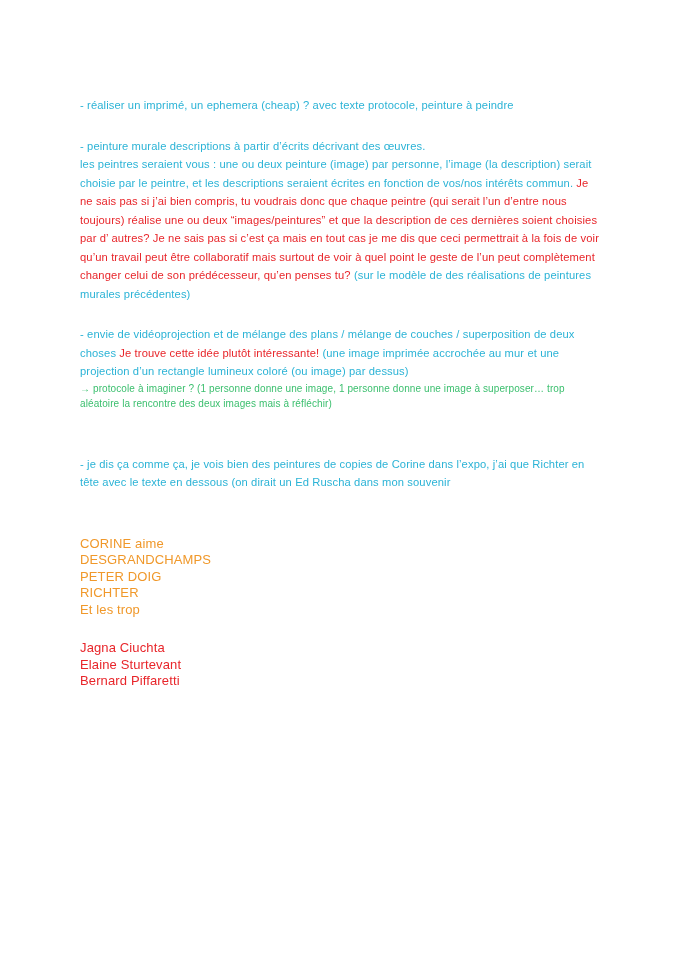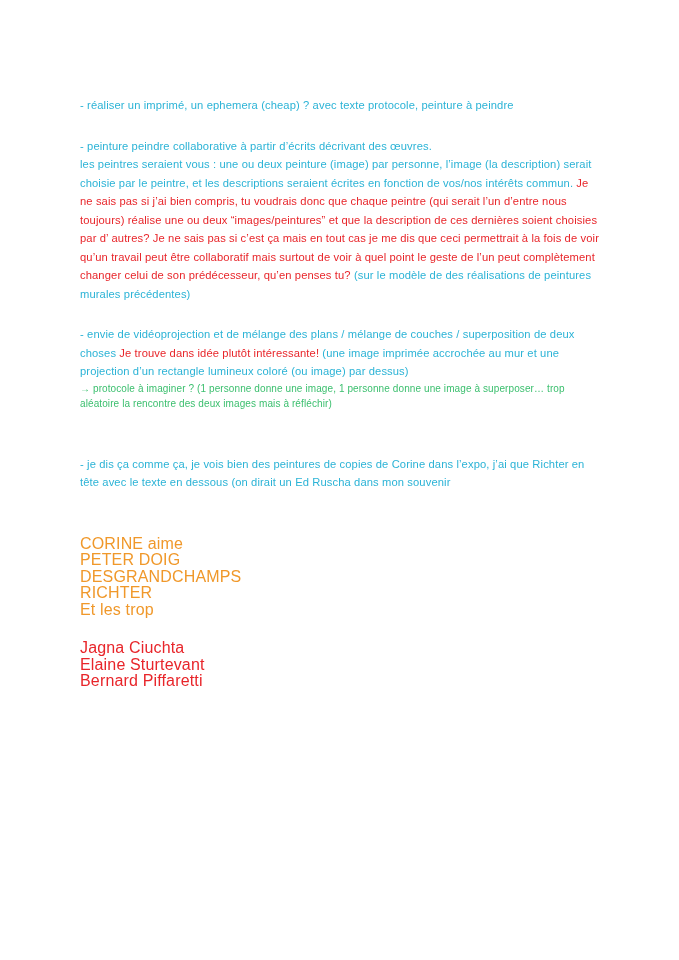--- a/index.html
+++ b/index.html
@@ -41,58 +41,58 @@
   .green { color: #3bbf6e; }
 
   .small {
     font-size: 10px;
     line-height: 15px;
   }
   .names .para {
     line-height: 16.5px;
   }
   .list-line {
-    font-size: 16px;
+    font-size: 13px;
     line-height: 17.5px;
   }
   span.inline { display: inline; }
 </style>
 </head>
 <body>
 
 <div class="page">
   <div class="doc-body">
 
     <p class="para cyan">- réaliser un imprimé, un ephemera (cheap) ? avec texte protocole, peinture à peindre</p>
 
     <div class="spacer-md"></div>
 
     <p class="para">
-      <span class="inline cyan">- peinture peindre collaborative à partir d’écrits décrivant des œuvres.</span><br>
+      <span class="inline cyan">- peinture murale descriptions à partir d’écrits décrivant des œuvres.</span><br>
       <span class="inline cyan">les peintres seraient vous : une ou deux peinture (image) par personne, l’image (la description) serait choisie par le peintre, et les descriptions seraient écrites en fonction de vos/nos intérêts commun. </span><span class="inline red">Je ne sais pas si j’ai bien compris, tu voudrais donc que chaque peintre (qui serait l’un d’entre nous toujours) réalise une ou deux “images/peintures” et que la description de ces dernières soient choisies par d’ autres? Je ne sais pas si c’est ça mais en tout cas je me dis que ceci permettrait à la fois de voir qu’un travail peut être collaboratif mais surtout de voir à quel point le geste de l’un peut complètement changer celui de son prédécesseur, qu’en penses tu? </span><span class="inline cyan">(sur le modèle de des réalisations de peintures murales précédentes)</span>
     </p>
 
     <div class="spacer-md"></div>
 
     <p class="para">
-      <span class="inline cyan">- envie de vidéoprojection et de mélange des plans / mélange de couches / superposition de deux choses </span><span class="inline red">Je trouve dans idée plutôt intéressante! </span><span class="inline cyan">(une image imprimée accrochée au mur et une projection d’un rectangle lumineux coloré (ou image) par dessus)</span>
+      <span class="inline cyan">- envie de vidéoprojection et de mélange des plans / mélange de couches / superposition de deux choses </span><span class="inline red">Je trouve cette idée plutôt intéressante! </span><span class="inline cyan">(une image imprimée accrochée au mur et une projection d’un rectangle lumineux coloré (ou image) par dessus)</span>
     </p>
 
     <p class="para small green">→ protocole à imaginer ? (1 personne donne une image, 1 personne donne une image à superposer… trop aléatoire la rencontre des deux images mais à réfléchir)</p>
 
     <div class="spacer-xl"></div>
 
     <p class="para cyan">- je dis ça comme ça, je vois bien des peintures de copies de Corine dans l’expo, j’ai que Richter en tête avec le texte en dessous (on dirait un Ed Ruscha dans mon souvenir</p>
 
     <div class="spacer-xl"></div>
 
     <div class="names">
       <p class="para list-line orange">CORINE aime</p>
+      <p class="para list-line orange">DESGRANDCHAMPS</p>
       <p class="para list-line orange">PETER DOIG</p>
-      <p class="para list-line orange">DESGRANDCHAMPS</p>
       <p class="para list-line orange">RICHTER</p>
       <p class="para list-line orange">Et les trop</p>
     </div>
 
     <div class="spacer-md"></div>
 
     <div class="names">
       <p class="para list-line red">Jagna Ciuchta</p>
       <p class="para list-line red">Elaine Sturtevant</p>
       <p class="para list-line red">Bernard Piffaretti</p>

